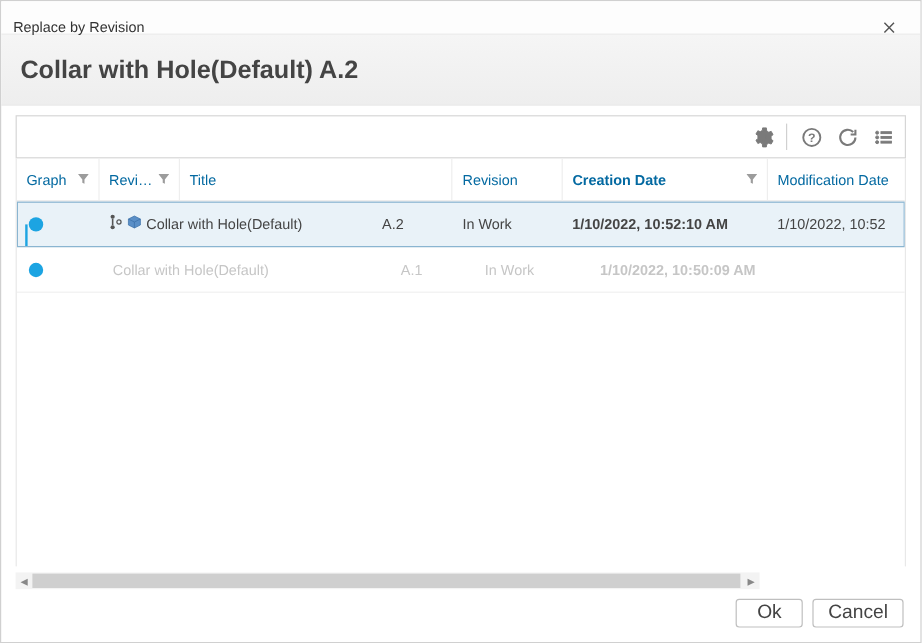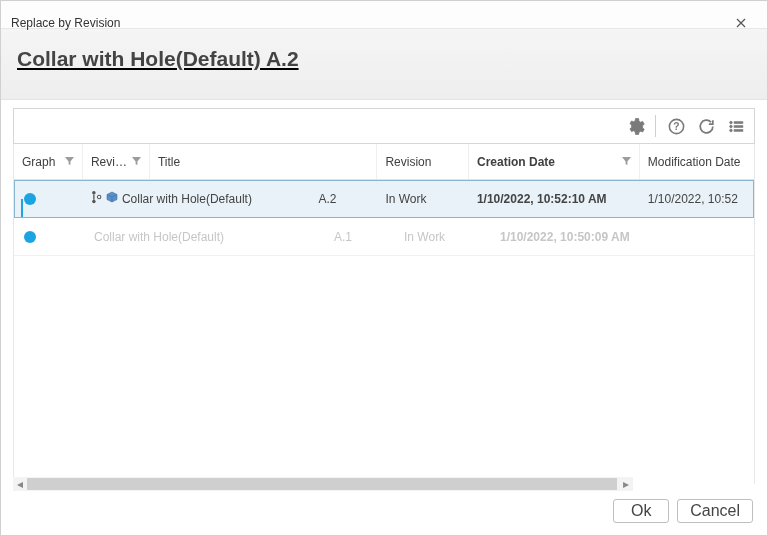--- a/index.html
+++ b/index.html
@@ -30,24 +30,23 @@
     width: 36px;
     height: 24px;
     display: flex;
     align-items: center;
     justify-content: center;
     color: #666;
     cursor: pointer;
     font-size: 14px;
   }
   .header {
-    padding: 18px 16px 28px 16px;
+    padding: 18px 16px 16px 16px;
     background: linear-gradient(#f5f5f5, #eeeeee);
     border-bottom: 1px solid #e4e4e4;
-    text-decoration: underline;
   }
   .header-title {
     font-size: 21px;
     font-weight: bold;
     color: #444;
   }
   .toolbar-row {
     margin: 8px 12px 0 12px;
     height: 36px;
     border: 1px solid #d6d6d6;
@@ -80,21 +79,21 @@
     border-right: 1px solid #e8e8e8;
     height: 340px;
     overflow: hidden;
     position: relative;
   }
   .thead {
     display: flex;
     height: 36px;
     align-items: center;
     border-bottom: 1px solid #e2e2e2;
-    color: #404040;
+    color: #0369a1;
     font-size: 12px;
   }
   .th {
     display: flex;
     align-items: center;
     padding: 0 8px;
     height: 100%;
     border-right: 1px solid #eee;
     white-space: nowrap;
     overflow: hidden;

